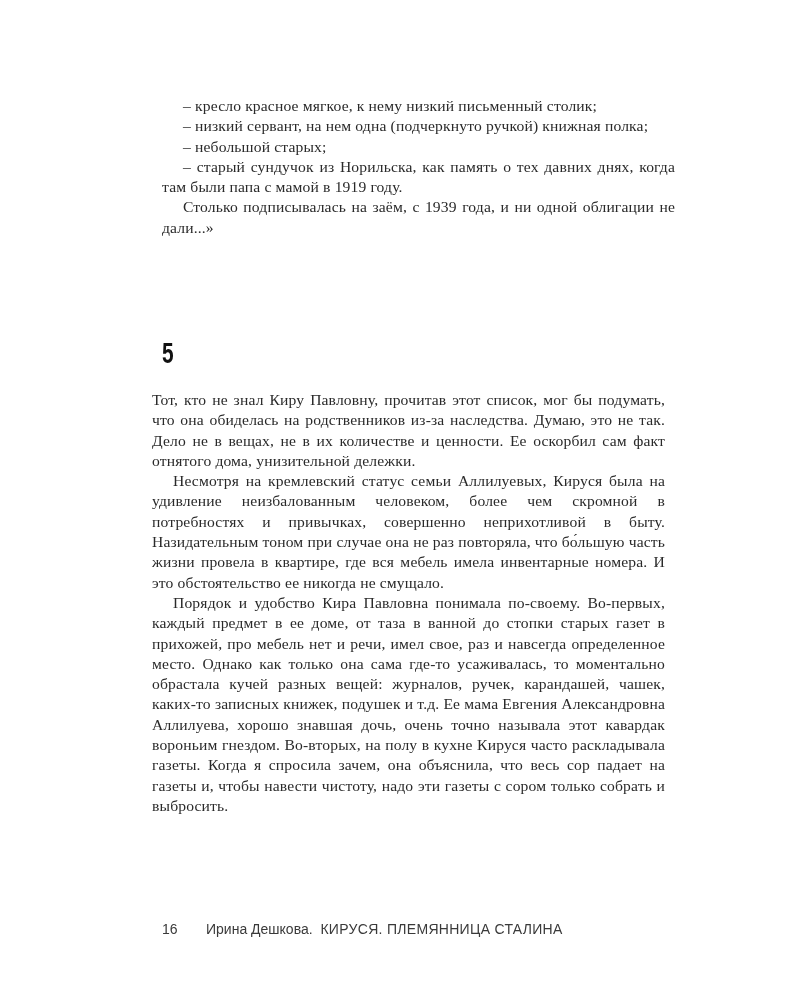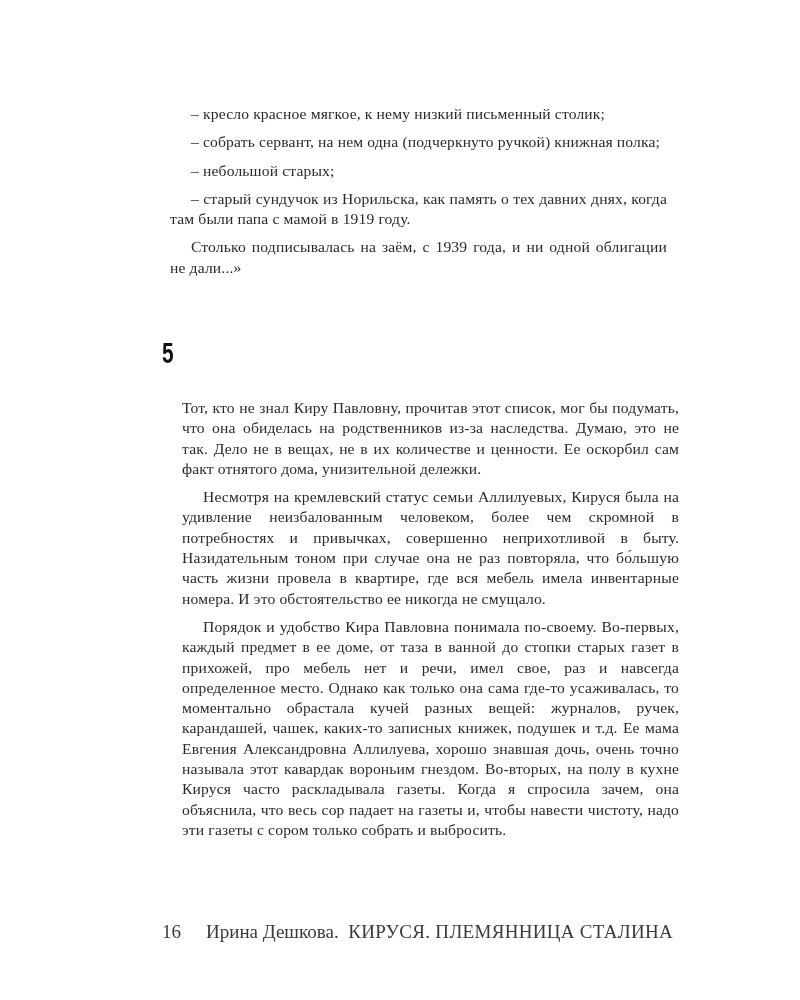--- a/index.html
+++ b/index.html
@@ -3,43 +3,43 @@
   <meta charset="utf-8">
   <style>
     html, body { margin: 0; padding: 0; background: #ffffff; }
     body { width: 800px; height: 1000px; position: relative; overflow: hidden; }
     .page {
       position: absolute; left: 162px; top: 96px; width: 513px;
       font-family: "Liberation Serif", "DejaVu Serif", serif;
       font-size: 15.6px; line-height: 20.3px; color: #2a2a2a;
       text-align: justify; letter-spacing: 0.15px;
     }
-    .p { margin: 8px; text-indent: 21px; }
+    .p { margin: 0; text-indent: 21px; }
     .p.noindent { text-indent: 0; }
     .p.last { text-align-last: justify; }
     .chapter {
       position: absolute; left: 162px; top: 337px;
       font-family: "Liberation Sans", "DejaVu Sans", sans-serif;
       font-weight: bold; font-size: 29px; color: #111; transform: scaleX(0.72); transform-origin: left;
     }
-    .block2 { position: absolute; left: 174px; top: 390px; width: 513px; }
+    .block2 { position: absolute; left: 152px; top: 390px; width: 513px; }
     .footer {
       position: absolute; left: 162px; top: 921px;
-      font-family: Liberation Serif, serif;
-      font-size: 19px; color: #3a3a3a;
+      font-family: Liberation Sans, sans-serif;
+      font-size: 14px; color: #3a3a3a;
     }
     .footer .num { display: inline-block; width: 44px; }
     .footer .title { letter-spacing: 0.3px; }
   </style>
 </head>
 <body>
 
 <div class="page">
   <p class="p">– кресло красное мягкое, к нему низкий письменный столик;</p>
-  <p class="p">– собрать сервант, на нем одна (подчеркнуто ручкой) книжная полка;</p>
+  <p class="p">– низкий сервант, на нем одна (подчеркнуто ручкой) книжная полка;</p>
   <p class="p">– небольшой старых;</p>
   <p class="p">– старый сундучок из Норильска, как память о тех давних днях, когда там были папа с мамой в 1919 году.</p>
   <p class="p">Столько подписывалась на заём, с 1939 года, и ни одной облигации не дали...»</p>
 </div>
 
 <div class="chapter">5</div>
 
 <div class="page block2">
   <p class="p noindent">Тот, кто не знал Киру Павловну, прочитав этот список, мог бы подумать, что она обиделась на родственников из-за наследства. Думаю, это не так. Дело не в вещах, не в их количестве и ценности. Ее оскорбил сам факт отнятого дома, унизительной дележки.</p>
   <p class="p">Несмотря на кремлевский статус семьи Аллилуевых, Кируся была на удивление неизбалованным человеком, более чем скромной в потребностях и привычках, совершенно неприхотливой в быту. Назидательным тоном при случае она не раз повторяла, что бо́льшую часть жизни провела в квартире, где вся мебель имела инвентарные номера. И это обстоятельство ее никогда не смущало.</p>

